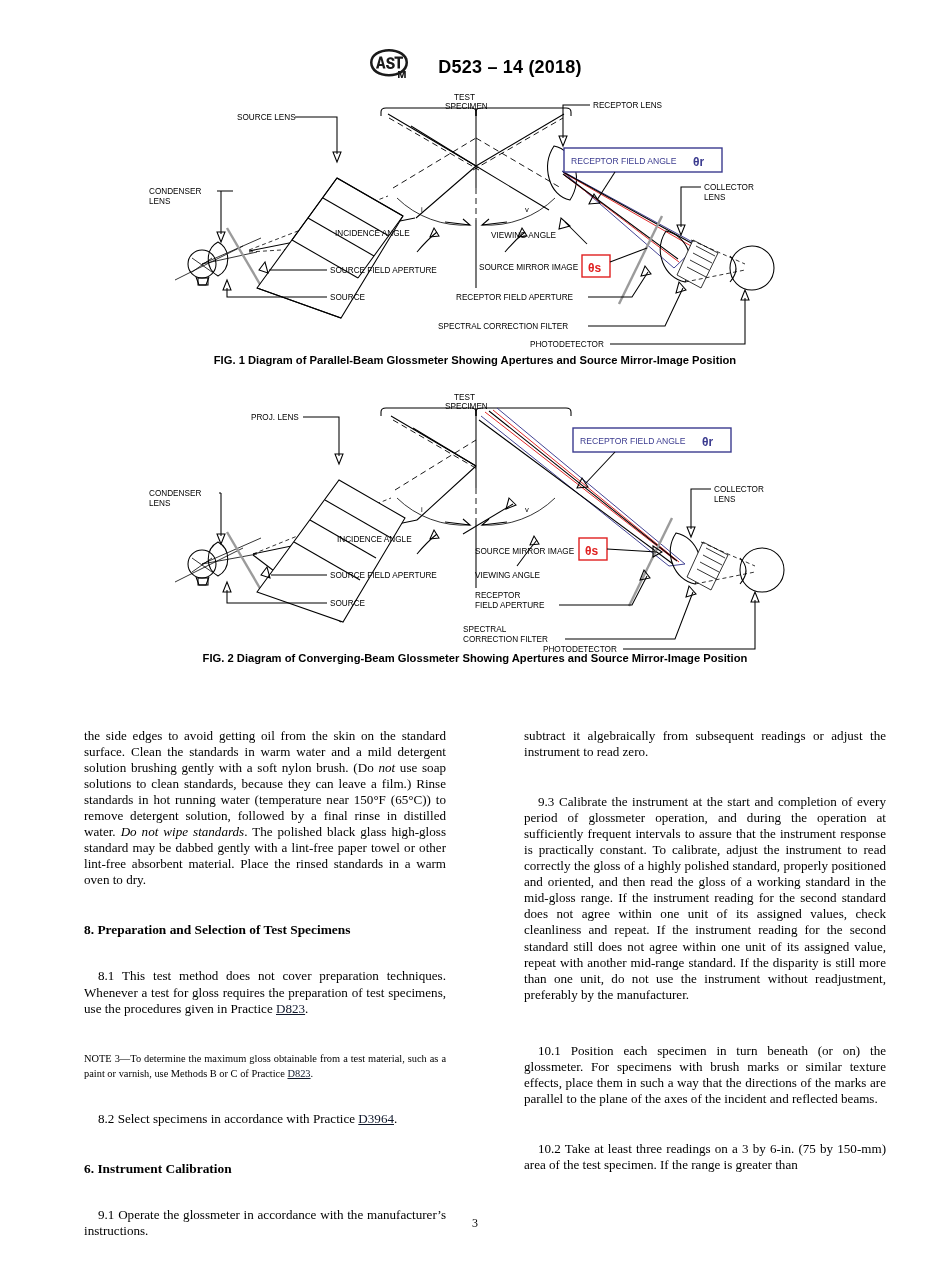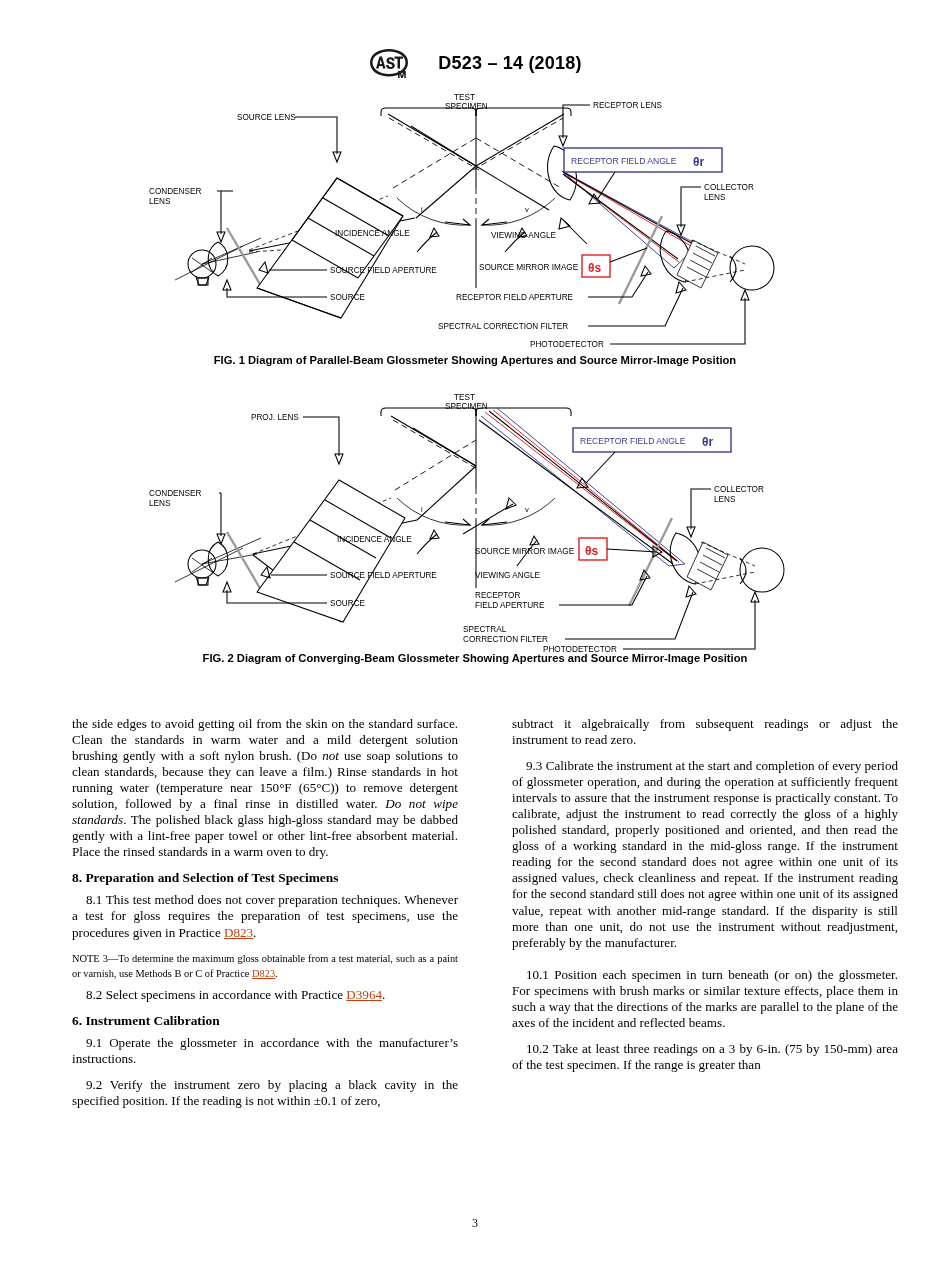--- a/index.html
+++ b/index.html
@@ -16,21 +16,21 @@
     overflow: hidden;
   }
 
   
   .page-header {
     position: absolute;
     top: 48px;
     left: 0;
     width: 950px;
     display: flex;
-    align-items: center;
+    align-items: flex-end;
     justify-content: center;
     gap: 28px;
   }
   .astm-logo {
     width: 42px;
     height: 30px;
     display: block;
   }
   .doc-designation {
     font-family: "Liberation Sans", sans-serif;
@@ -81,43 +81,43 @@
     top: 716px;
     width: 386px;
     font-size: 13.1px;
     line-height: 16.05px;
     text-align: justify;
     text-justify: inter-word;
   }
   #col-left  { left: 72px; }
   #col-right { left: 512px; }
 
-  .col p { margin: 0; }
+  .col p { margin: 12px; }
   .para { text-indent: 0; margin-bottom: 0; }
   .para.indent { text-indent: 14px; }
   .spacer-sm { height: 10px; }
   .spacer-xs { height: 6px; }
 
   h3.sec {
     font-family: "Liberation Serif", serif;
     font-weight: bold;
     font-size: 13.4px;
-    margin: 0;
+    margin: 12px;
     line-height: 16px;
   }
 
   .note {
     font-size: 10.4px;
     line-height: 15px;
     text-align: justify;
   }
   .note .nlabel {
     font-variant: small-caps;
   }
-  .lnk { color: #c2410c; }
+  .lnk { color: #0f172a; }
   em { font-style: italic; }
 
   .page-number {
     position: absolute;
     top: 1216px;
     left: 0;
     width: 950px;
     text-align: center;
     font-size: 12px;
   }

